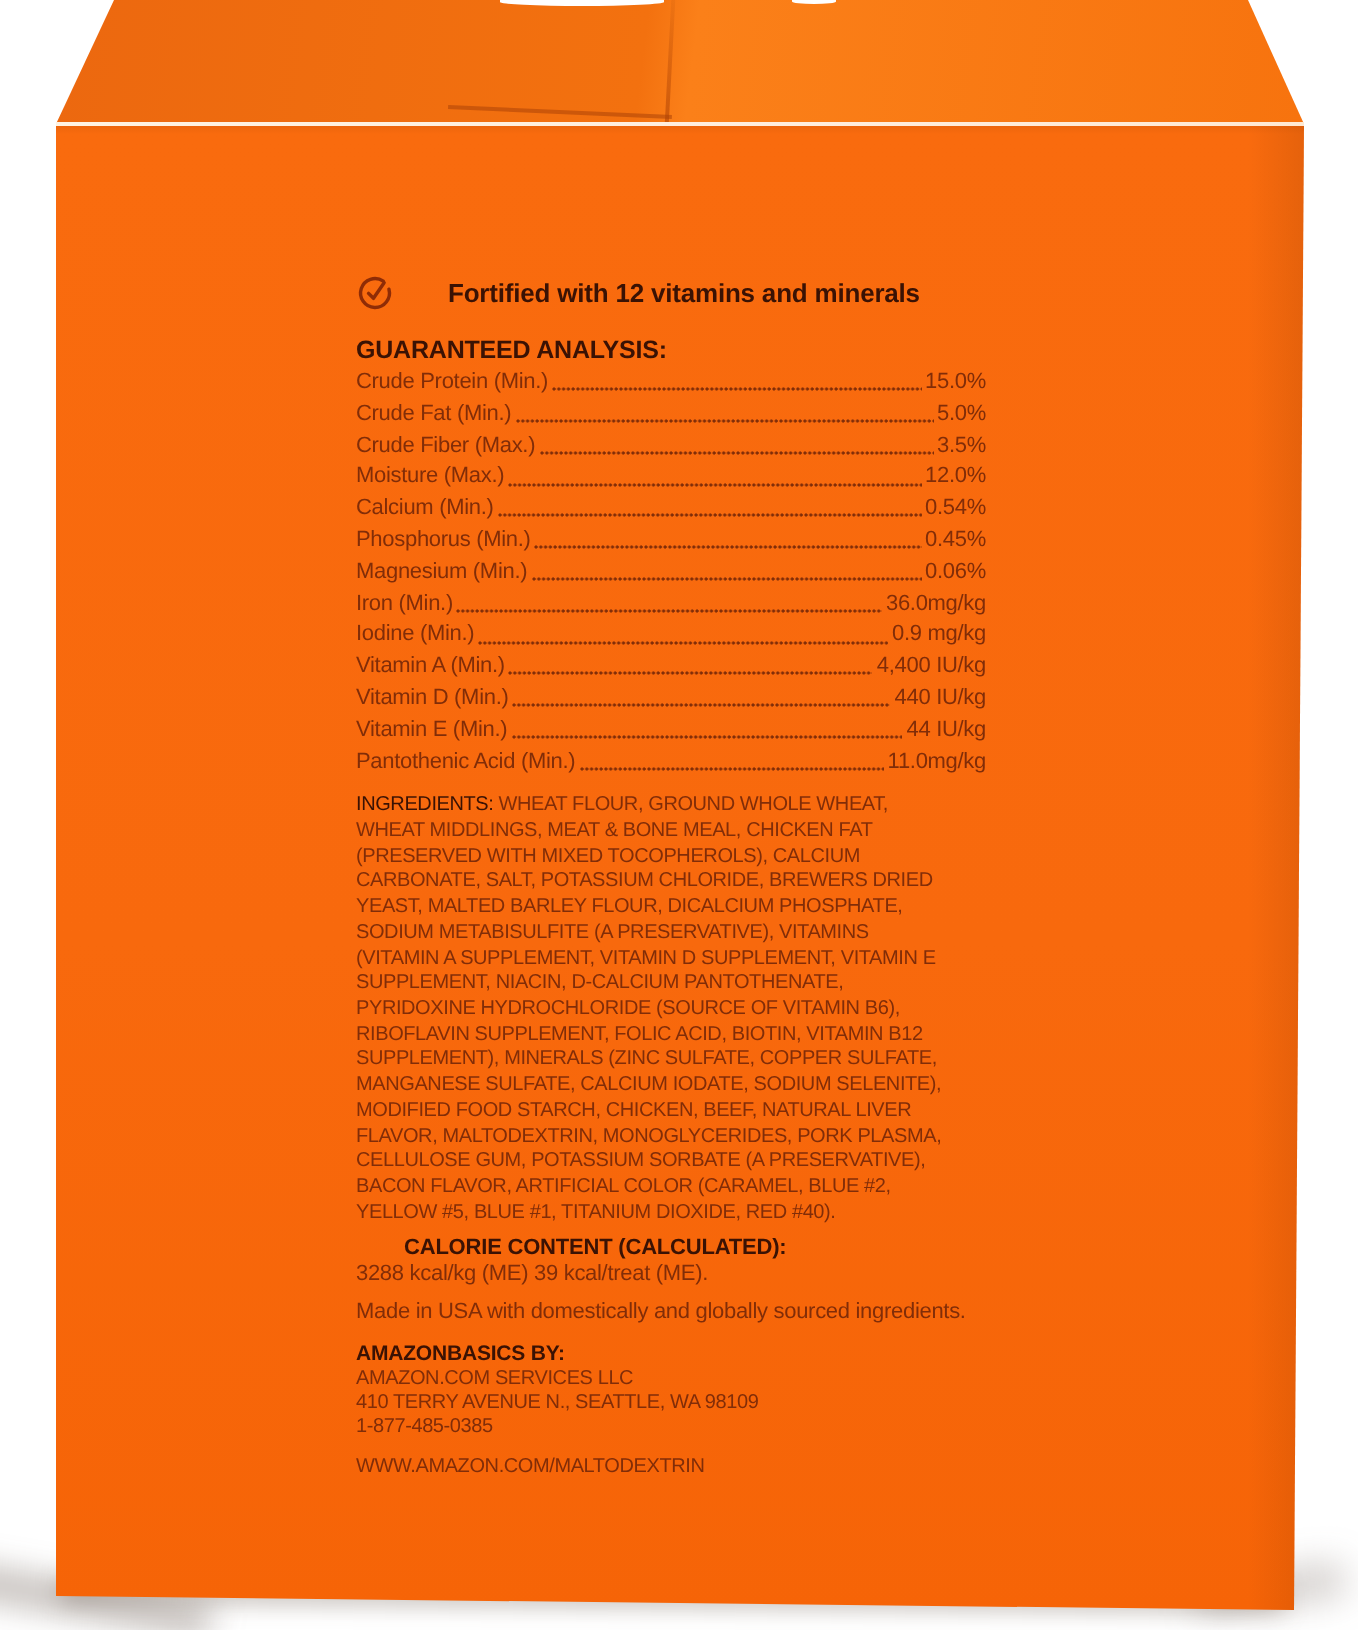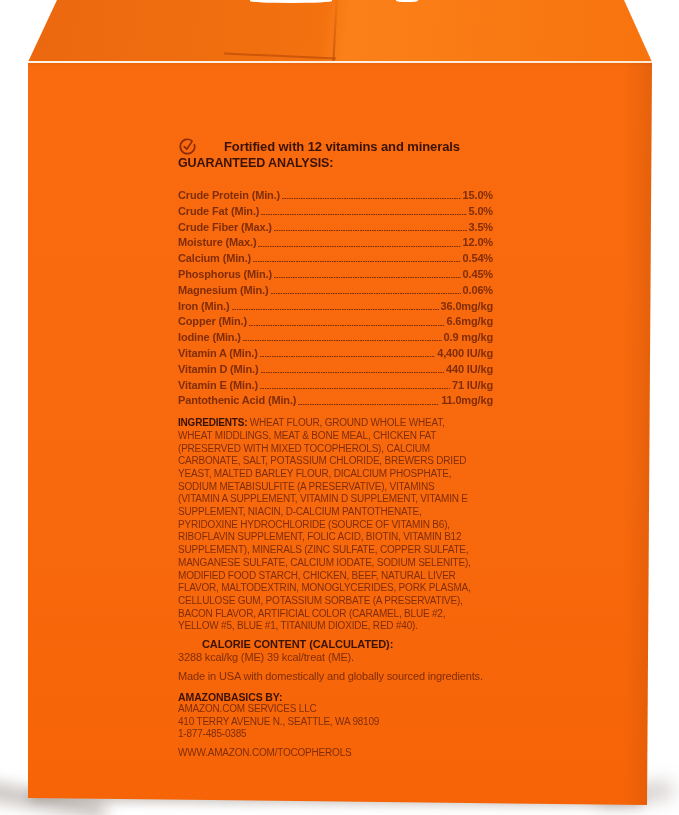--- a/index.html
+++ b/index.html
@@ -74,41 +74,41 @@
     color:#812d08;
   }
   .badge{display:flex;align-items:center;}
   .badge svg{width:19px;height:19px;flex:0 0 19px;}
   .badge-text{
     margin-left:15px;font-size:13px;font-weight:700;color:#3a1204;
     letter-spacing:-.1px;
     padding-left:12px;
   }
   .ga-title{
-    margin-top:0;font-size:12.5px;font-weight:700;color:#3a1204;
+    margin-top:12px;font-size:12.5px;font-weight:700;color:#3a1204;
     letter-spacing:-.1px;line-height:14px;
   }
-  .ga-rows{margin-top:18px;font-weight:bold;}
+  .ga-rows{margin-top:2px;}
   .ga-row{
     display:flex;align-items:baseline;height:15.8px;font-size:11px;
     letter-spacing:-.15px;line-height:15.8px;
   }
   .ga-label{white-space:nowrap;}
   .ga-dots{
     flex:1;height:3px;align-self:flex-end;margin:0 2px 3.5px 2px;
     background-image:radial-gradient(circle at 1px 1.5px,#812d08 .65px,rgba(0,0,0,0) .95px);
     background-size:2.4px 3px;background-repeat:repeat-x;background-position:left bottom;
   }
   .ga-value{white-space:nowrap;}
 
   .ingredients{
     margin:8px 0 0 0;font-size:10px;line-height:12.7px;letter-spacing:-.2px;
     white-space:pre;width:340px;
   }
-  .ingredients b{color:#3a1204;font-weight:700;}
+  .ingredients b{color:#3a1204;font-weight:400;}
 
   .cal-title{
     margin-top:5px;font-size:11px;font-weight:700;color:#3a1204;
     line-height:13px;letter-spacing:-.1px;margin-left:24px;
   }
   .cal-value{font-size:11px;line-height:13px;letter-spacing:-.15px;}
 
   .made-in{margin-top:6px;font-size:11px;line-height:13px;letter-spacing:-.15px;}
 
   .dist-title{
@@ -187,43 +187,38 @@
           <span class="ga-label">Magnesium (Min.)</span>
           <span class="ga-dots"></span>
           <span class="ga-value">0.06%</span>
         </div>
         <div class="ga-row">
           <span class="ga-label">Iron (Min.)</span>
           <span class="ga-dots"></span>
           <span class="ga-value">36.0mg/kg</span>
         </div>
         <div class="ga-row">
-          <span class="ga-label">Copper (Min.)</span>
-          <span class="ga-dots"></span>
-          <span class="ga-value">6.6mg/kg</span>
-        </div>
-        <div class="ga-row">
           <span class="ga-label">Iodine (Min.)</span>
           <span class="ga-dots"></span>
           <span class="ga-value">0.9 mg/kg</span>
         </div>
         <div class="ga-row">
           <span class="ga-label">Vitamin A (Min.)</span>
           <span class="ga-dots"></span>
           <span class="ga-value">4,400 IU/kg</span>
         </div>
         <div class="ga-row">
           <span class="ga-label">Vitamin D (Min.)</span>
           <span class="ga-dots"></span>
           <span class="ga-value">440 IU/kg</span>
         </div>
         <div class="ga-row">
           <span class="ga-label">Vitamin E (Min.)</span>
           <span class="ga-dots"></span>
-          <span class="ga-value">71 IU/kg</span>
+          <span class="ga-value">44 IU/kg</span>
         </div>
         <div class="ga-row">
           <span class="ga-label">Pantothenic Acid (Min.)</span>
           <span class="ga-dots"></span>
           <span class="ga-value">11.0mg/kg</span>
         </div>
       </div>
 
     <p class="ingredients"><b id="ing-title">INGREDIENTS:</b><span id="ing-text"> WHEAT FLOUR, GROUND WHOLE WHEAT,
 WHEAT MIDDLINGS, MEAT &amp; BONE MEAL, CHICKEN FAT
@@ -246,16 +241,16 @@
     <div class="cal-title">CALORIE CONTENT (CALCULATED):</div>
     <div class="cal-value">3288 kcal/kg (ME) 39 kcal/treat (ME).</div>
 
     <div class="made-in">Made in USA with domestically and globally sourced ingredients.</div>
 
     <div class="dist-title">AMAZONBASICS BY:</div>
     <div class="dist-lines" id="dist-lines">AMAZON.COM SERVICES LLC
 410 TERRY AVENUE N., SEATTLE, WA 98109
 1-877-485-0385</div>
 
-    <div class="website">WWW.AMAZON.COM/TOCOPHEROLS</div>
+    <div class="website">WWW.AMAZON.COM/MALTODEXTRIN</div>
 
   </div>
 </div>
 
 </body></html>

